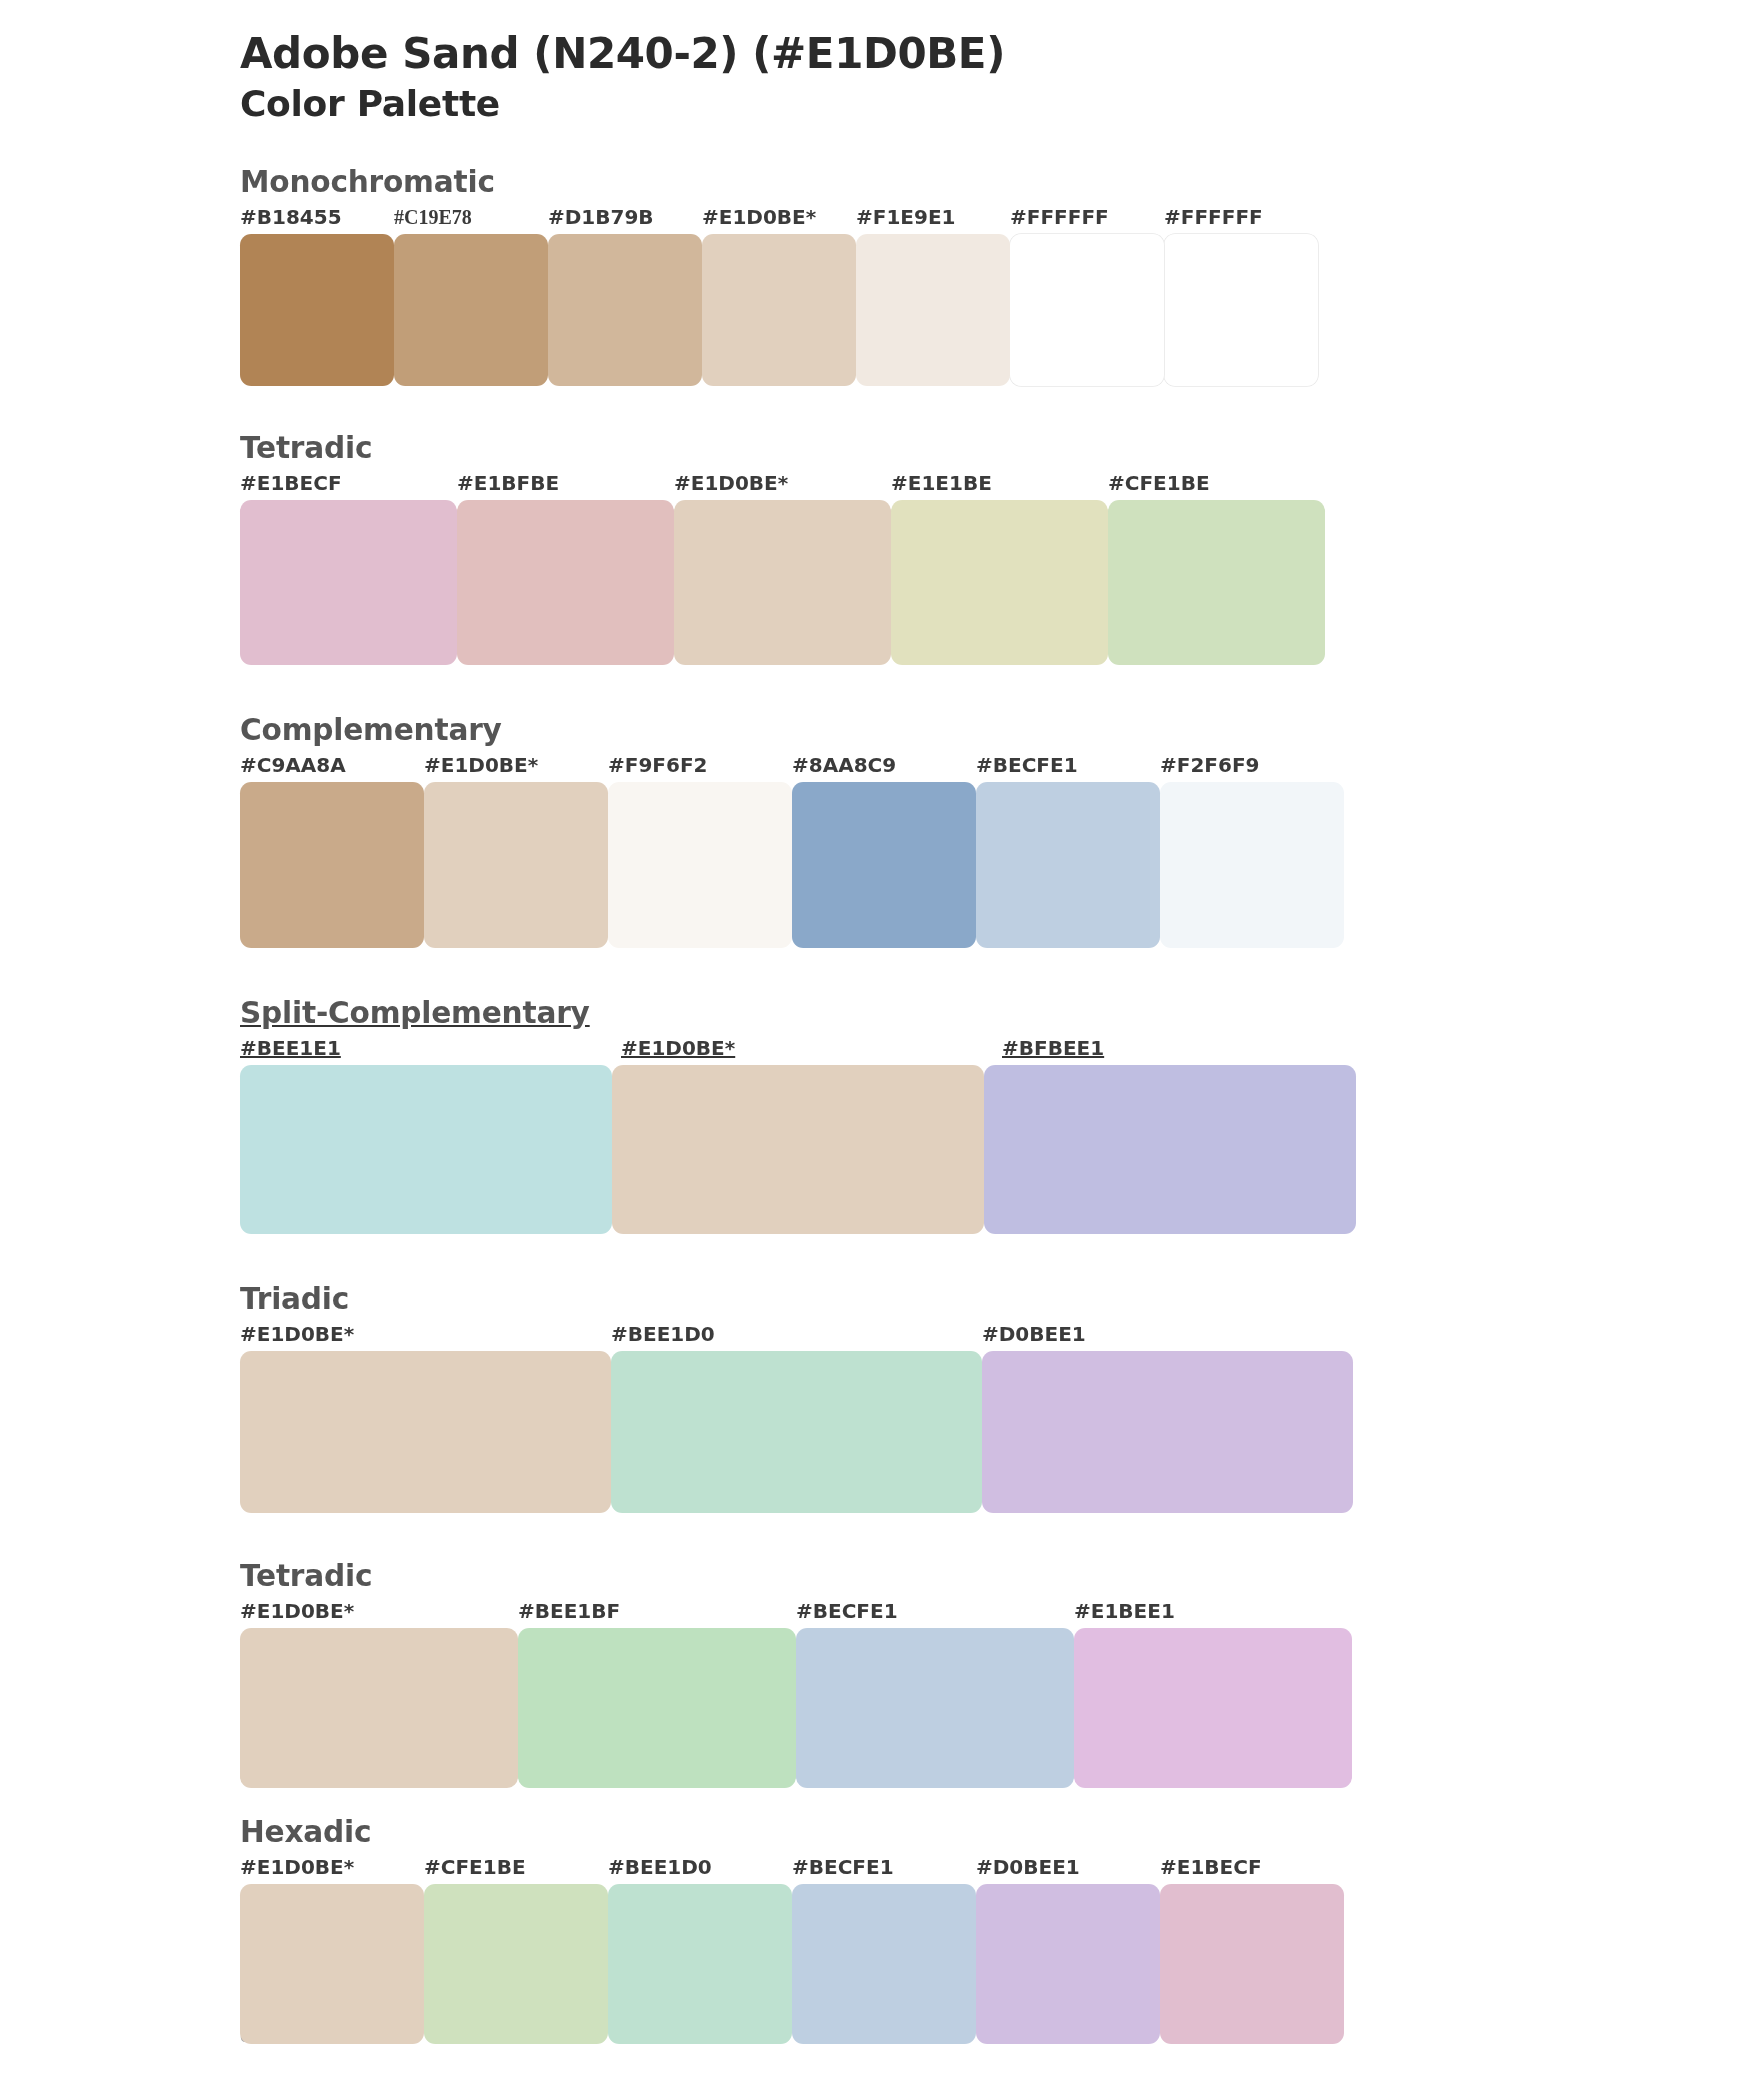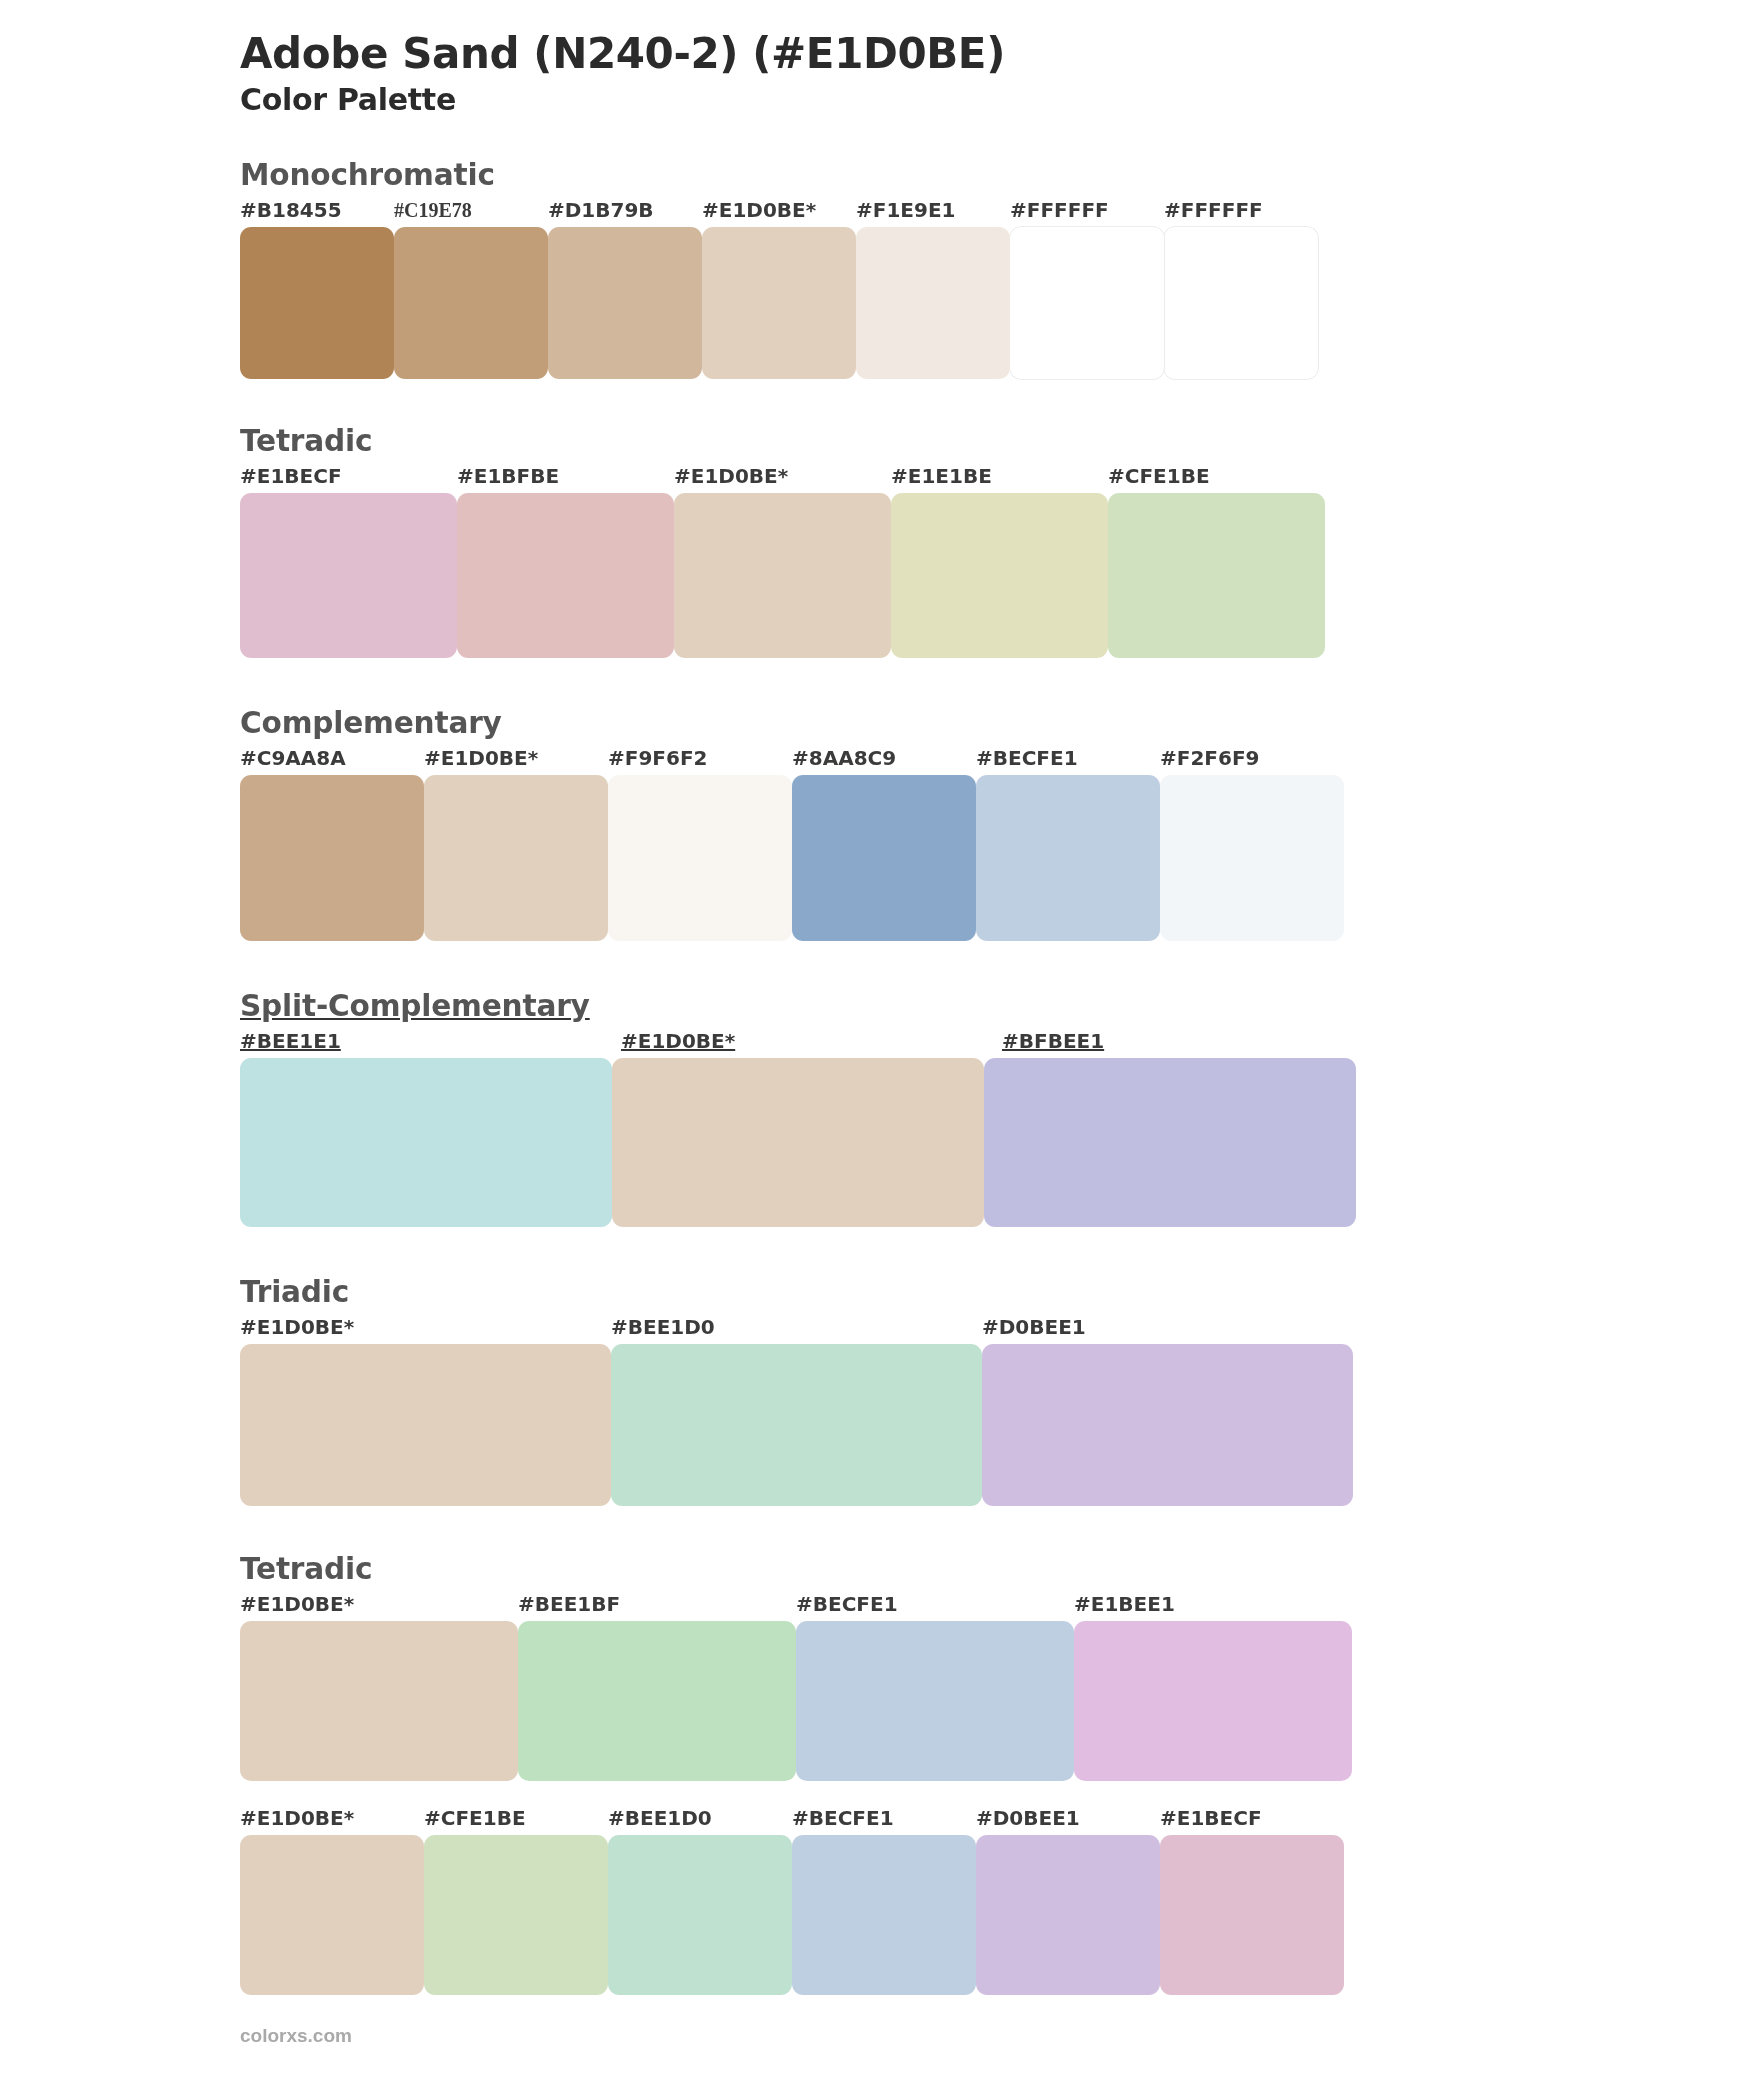--- a/index.html
+++ b/index.html
@@ -28,21 +28,21 @@
   h1.title {
     font-size: 42px;
     line-height: 1.15;
     font-weight: bold;
     letter-spacing: -0.4px;
     color: #2b2b2b;
     margin: 0 0 4.8px 0;
     font-family: "DejaVu Sans", sans-serif;
   }
   h2.subtitle {
-    font-size: 30px;
+    font-size: 36px;
     line-height: 1.15;
     font-weight: bold;
     letter-spacing: -0.3px;
     color: #2b2b2b;
     margin: 0;
     font-family: "DejaVu Sans", sans-serif;
   }
 
   .sections {
     margin-top: 40px;
@@ -221,20 +221,21 @@
           <div class="swatch-label" style="width: 278px; flex: 0 0 278px;">#E1BEE1</div>
         </div>
         <div class="swatches" style="width: 1110px;">
           <div class="swatch" title="#E1D0BE*" style="background: rgb(225, 208, 190); width: 281px; flex: 0 0 278px; z-index: 4;"></div>
           <div class="swatch" title="#BEE1BF" style="background: rgb(190, 225, 191); width: 281px; flex: 0 0 278px; z-index: 3;"></div>
           <div class="swatch" title="#BECFE1" style="background: rgb(190, 207, 225); width: 281px; flex: 0 0 278px; z-index: 2;"></div>
           <div class="swatch" title="#E1BEE1" style="background: rgb(225, 190, 225); width: 281px; flex: 0 0 278px; z-index: 1;"></div>
         </div>
       </div>
       <div class="section sec-hexadic">
+        <div class="section-title">Hexadic</div>
         <div class="labels" style="width: 1106px;">
           <div class="swatch-label" style="width: 184px; flex: 0 0 184px;">#E1D0BE*</div>
           <div class="swatch-label" style="width: 184px; flex: 0 0 184px;">#CFE1BE</div>
           <div class="swatch-label" style="width: 184px; flex: 0 0 184px;">#BEE1D0</div>
           <div class="swatch-label" style="width: 184px; flex: 0 0 184px;">#BECFE1</div>
           <div class="swatch-label" style="width: 184px; flex: 0 0 184px;">#D0BEE1</div>
           <div class="swatch-label" style="width: 184px; flex: 0 0 184px;">#E1BECF</div>
         </div>
         <div class="swatches" style="width: 1106px;">
           <div class="swatch" title="#E1D0BE*" style="background: rgb(225, 208, 190); width: 188px; flex: 0 0 184px; z-index: 6;"></div>

